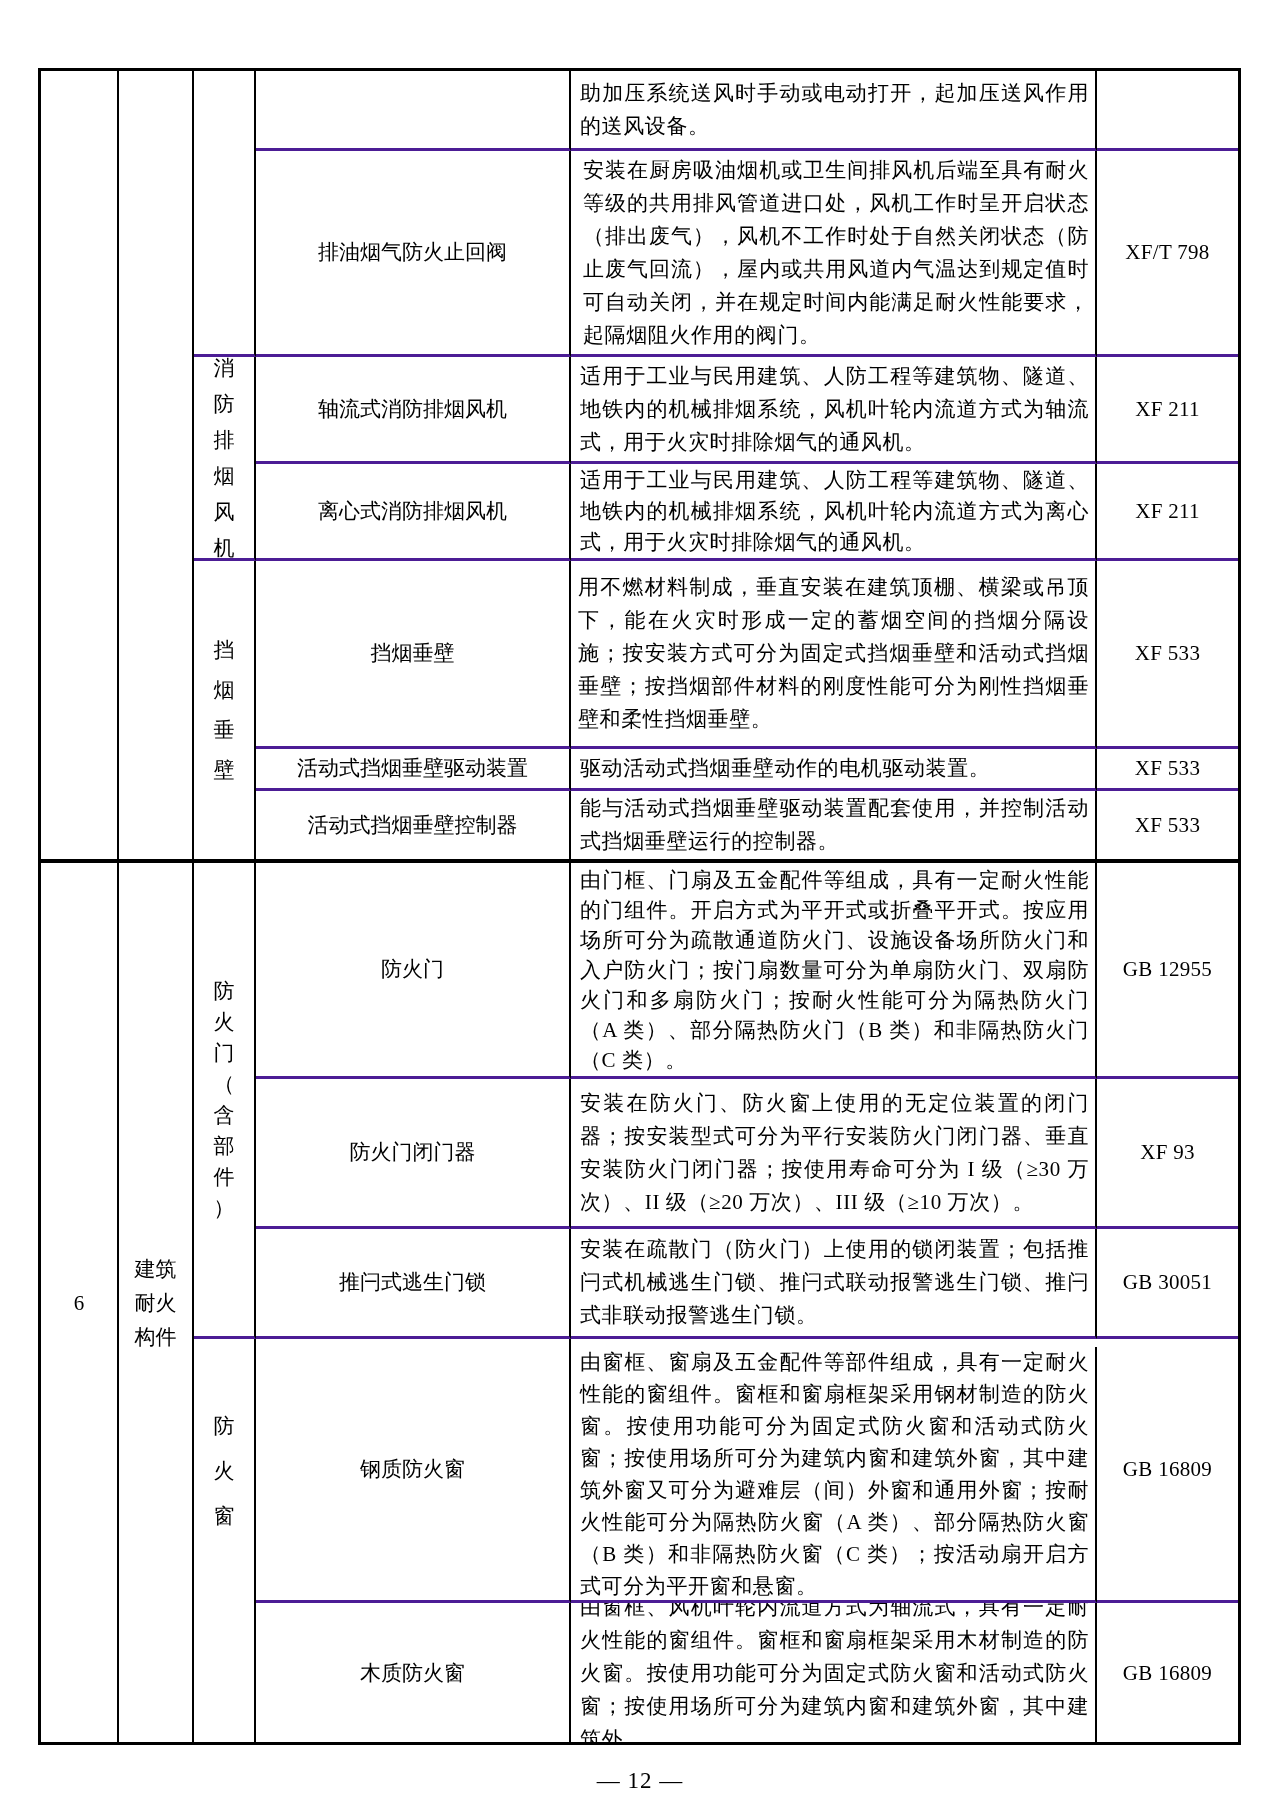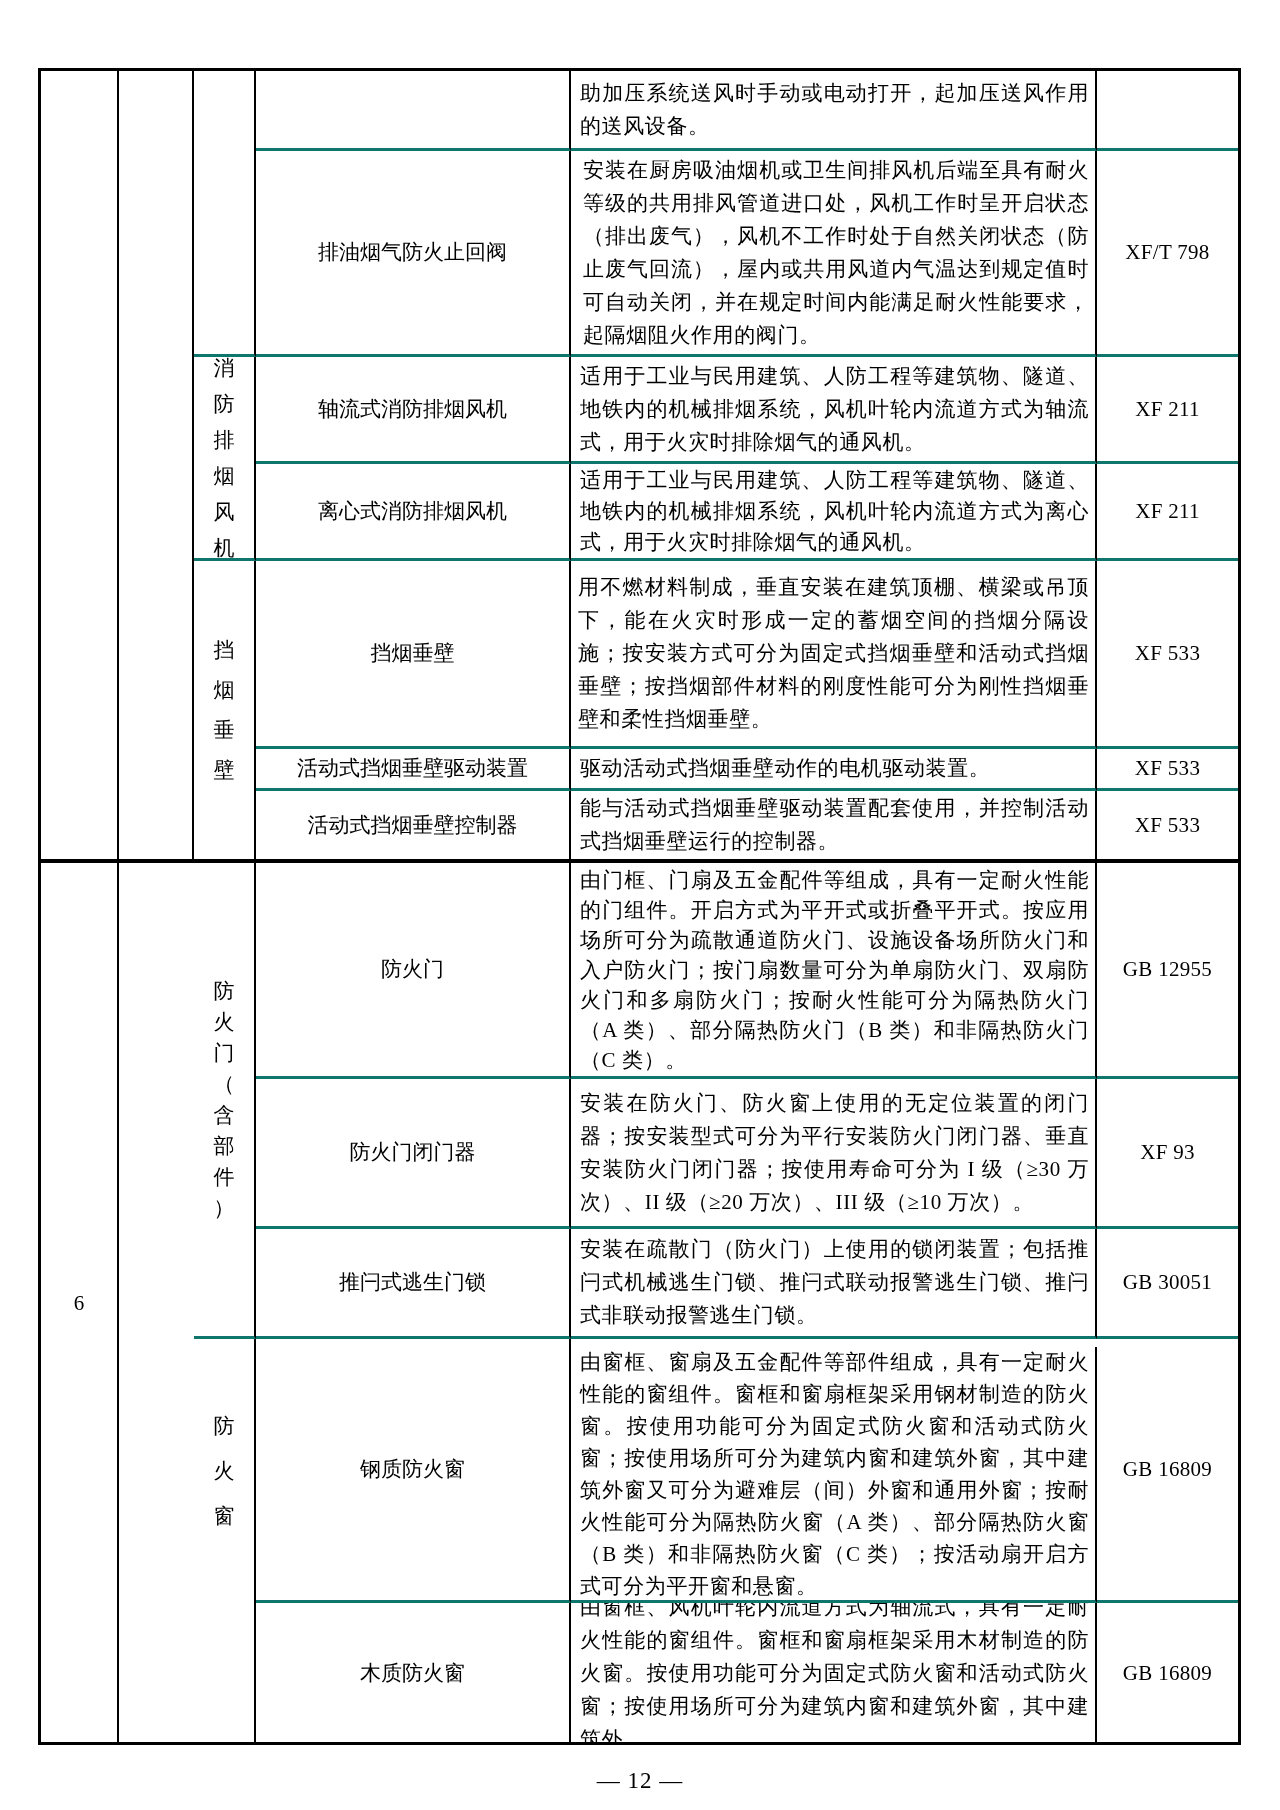--- a/index.html
+++ b/index.html
@@ -3,21 +3,21 @@
 <meta charset="utf-8">
 <style>
   html,body{margin:0;padding:0;background:#e8e8e8;}
   #page{position:relative;width:1280px;height:1810px;background:#ffffff;
         font-family:"Liberation Serif","DejaVu Serif",serif;color:#000;overflow:hidden;}
   #grid{position:absolute;left:38px;top:68px;width:1203px;height:1677px;
         box-sizing:border-box;border:3px solid #000;
         display:grid;
         grid-template-columns:78px 75px 62px 315px 526px 141px;
         grid-template-rows:80px 206px 107px 97px 188px 42px 72px 216px 150px 110px 264px 140px;}
-  .c{box-sizing:border-box;border-right:2px solid #000;border-bottom:3px solid #0f766e;
+  .c{box-sizing:border-box;border-right:2px solid #000;border-bottom:3px solid #4c1d95;
      display:flex;flex-direction:column;justify-content:center;overflow:hidden;
      font-size:21px;line-height:33px;}
   .last-col{border-right:none;}
   .thickb{border-bottom:4px solid #000;}
   .nob{border-bottom:none;}
   .center{text-align:center;}
   .vert{white-space:pre-line;text-align:center;}
   .lh36{line-height:36px;}
   .lh40{line-height:40px;}
   .lh31v{line-height:31px;}
@@ -35,20 +35,23 @@
 </head>
 <body>
 
 <div id="page">
   <div id="grid">
 
     <div class="c center thickb" style="grid-column:1;grid-row:1 / span 7;"></div>
     <div class="c center nob" style="grid-column:1;grid-row:8 / span 5;">6</div>
 
     <div class="c center thickb" style="grid-column:2;grid-row:1 / span 7;"></div>
+    <div class="c vert lh34 nob" style="grid-column:2;grid-row:8 / span 5;">建筑
+耐火
+构件</div>
 
     <div class="c vert" style="grid-column:3;grid-row:1 / span 2;"></div>
     <div class="c vert lh36" style="grid-column:3;grid-row:3 / span 2;">消
 防
 排
 烟
 风
 机</div>
     <div class="c vert lh40 thickb" style="grid-column:3;grid-row:5 / span 3;">挡
 烟

